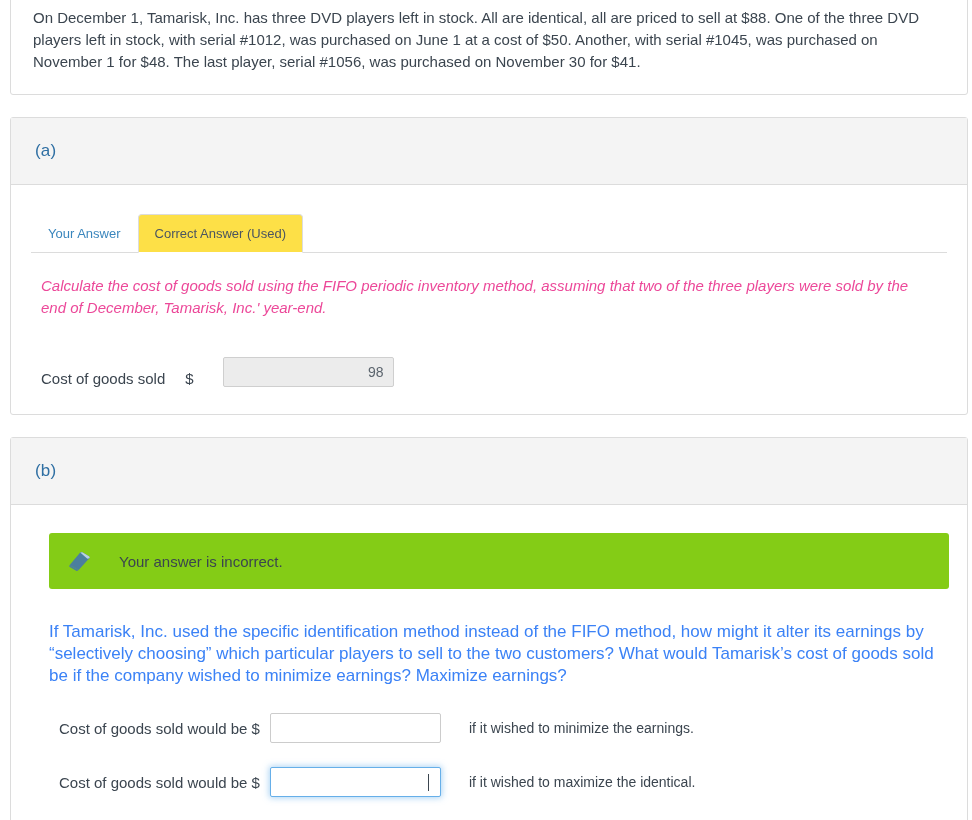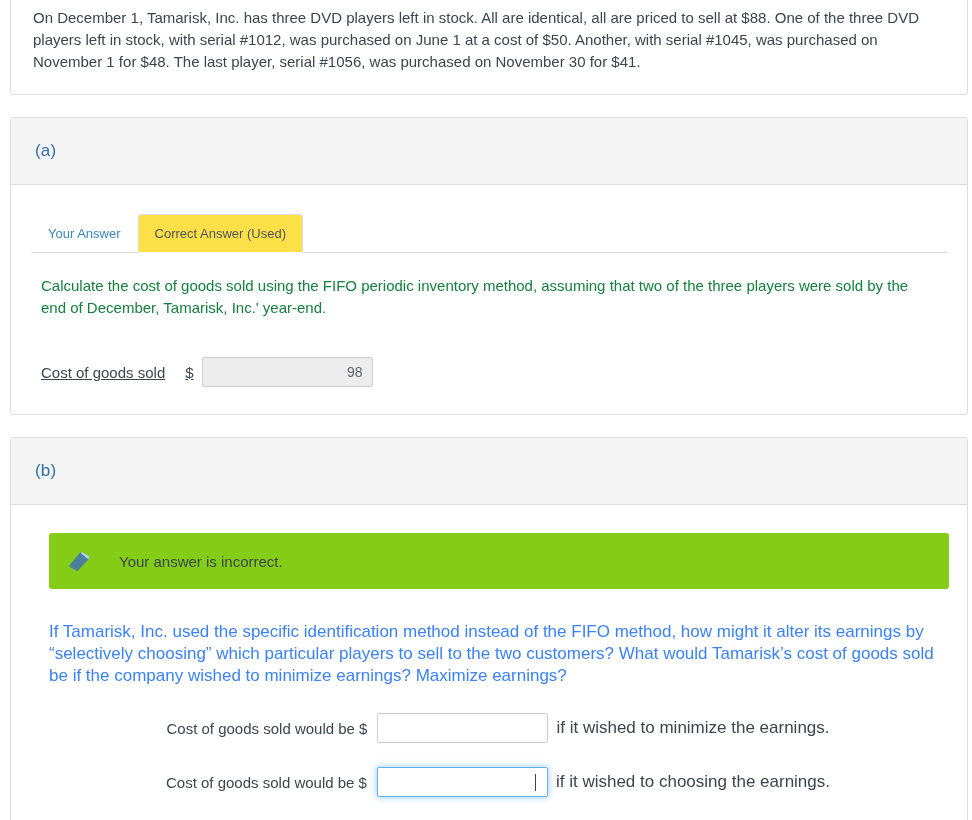--- a/index.html
+++ b/index.html
@@ -102,30 +102,30 @@
     border-bottom-color: #ffffff;
   }
 
   
   .tab-panel {
     padding: 22px 30px 0 30px;
   }
   .q-text {
     font-size: 15px;
     line-height: 22px;
-    color: #15803d;
+    color: #ec4899;
     max-width: 900px;
+    font-style: italic;
   }
 
   
   .answer-row {
     display: flex;
-    align-items: center;
+    align-items: flex-end;
     margin-top: 38px;
-    text-decoration: underline;
   }
   .answer-label {
     font-size: 15px;
     color: #3b454f;
     margin-right: 20px;
   }
   .dollar {
     font-size: 15px;
     color: #3b454f;
     margin-right: 8px;
@@ -136,20 +136,21 @@
     height: 30px;
     border: 1px solid #cccccc;
     border-radius: 2px;
     background: #ffffff;
     text-align: right;
     font-family: "Liberation Sans", sans-serif;
     font-size: 14px;
     color: #57606a;
     padding: 0 9px;
     outline: none;
+    margin-left: 21px;
   }
   .field-disabled {
     background: #ececec;
     border-color: #cfcfcf;
     color: #5b646d;
   }
   .field-focus {
     border: 1px solid #66afe9;
     box-shadow: 0 0 6px 1px rgba(102,175,233,.55);
   }
@@ -193,25 +194,24 @@
     width: 905px;
     font-size: 17px;
     line-height: 22px;
     color: #3b82f6;
   }
   .b-row {
     display: flex;
     align-items: center;
     margin-top: 26px;
     margin-left: 18px;
-    justify-content: center;
   }
   .b-row .b-label { font-size: 15px; color: #3b454f; }
   .b-row .field { margin-left: 10px; width: 171px; }
-  .b-row .suffix { font-size: 17px; color: #3b454f; margin-left: 8px; }
+  .b-row .suffix { font-size: 14px; color: #3b454f; margin-left: 28px; }
   .b-row-2 { margin-top: 24px; }
 </style>
 </head>
 <body>
 
 <div class="page">
 
   <div class="card card-problem">
     <div class="problem-text">On December 1, Tamarisk, Inc. has three DVD players left in stock. All are identical, all are priced to sell at $88. One of the three DVD players left in stock, with serial #1012, was purchased on June 1 at a cost of $50. Another, with serial #1045, was purchased on November 1 for $48. The last player, serial #1056, was purchased on November 30 for $41.</div>
   </div>
@@ -272,19 +272,19 @@
         </span>
         <span class="suffix">if it wished to minimize the earnings.</span>
       </div>
 
       <div class="b-row b-row-2">
         <span class="b-label">Cost of goods sold would be $</span>
         <span class="field-wrap">
           <input class="field field-focus" type="text" value="" style="">
           <span class="caret"></span>
         </span>
-        <span class="suffix">if it wished to choosing the earnings.</span>
+        <span class="suffix">if it wished to maximize the identical.</span>
       </div>
 
     </div>
   </div>
 
 </div>
 
 </body></html>

